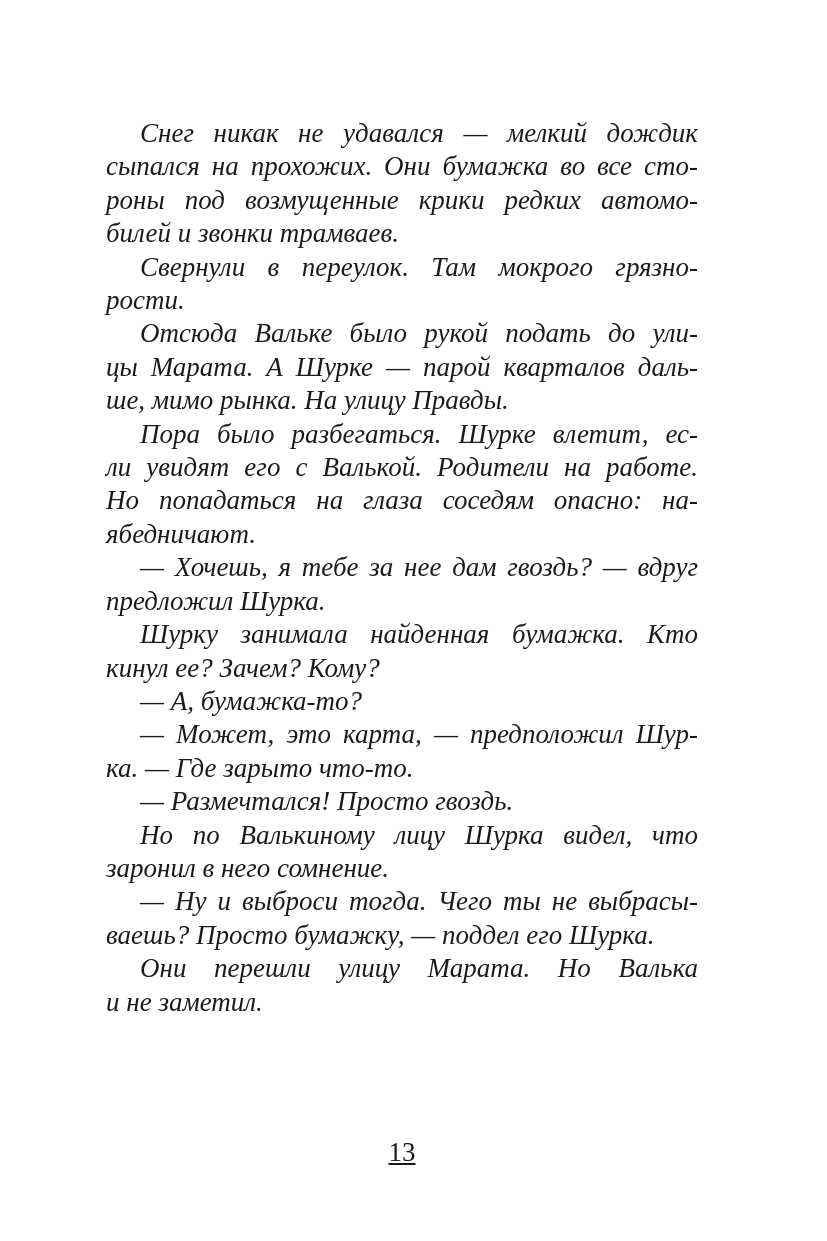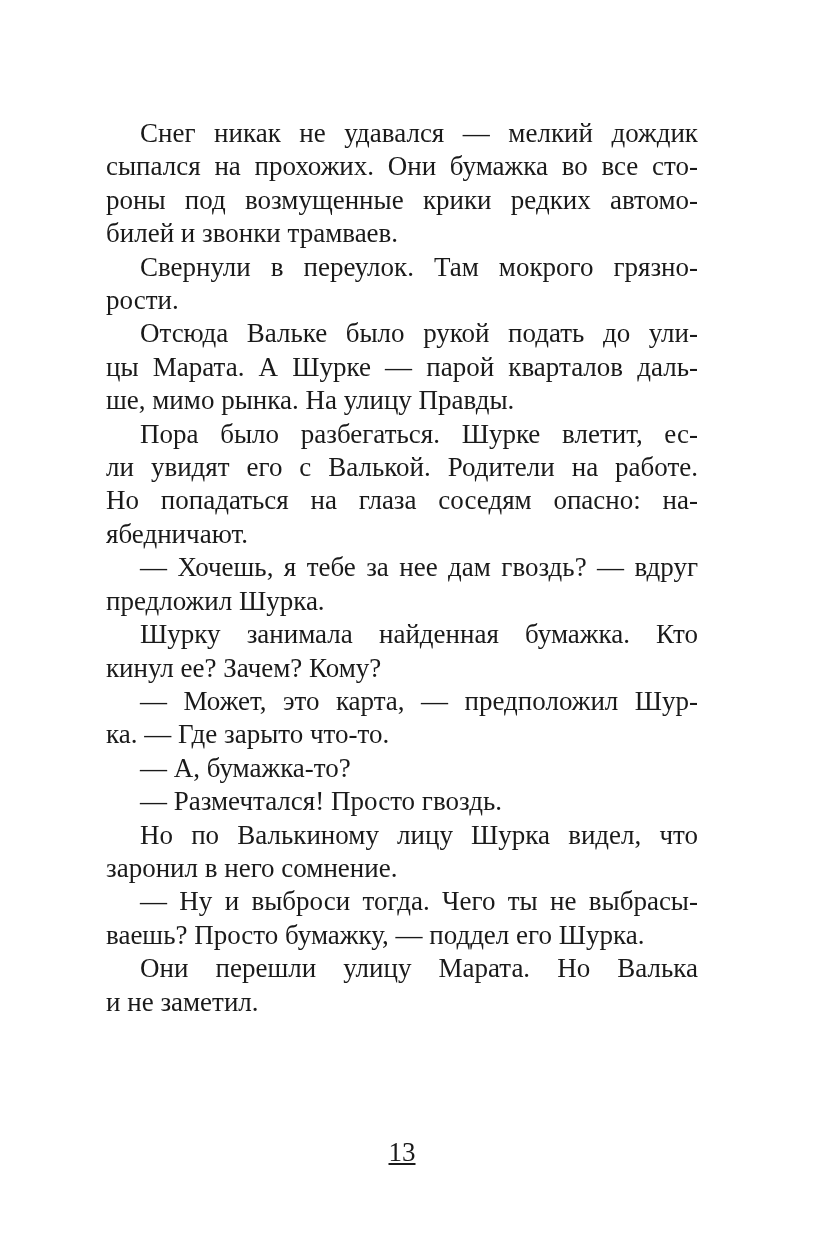--- a/index.html
+++ b/index.html
@@ -24,20 +24,21 @@
     line-height: 33.4px;
   }
   .para {
     margin: 0;
     padding: 0;
   }
   .line {
     text-align: justify;
     text-align-last: justify;
     white-space: nowrap;
+    font-style: italic;
   }
   .line.last {
     text-align-last: left;
     white-space: normal;
   }
   .line.first {
     text-indent: 34px;
   }
   .page-number {
     position: absolute;
@@ -85,26 +86,26 @@
     <div class="line last">предложил Шурка.</div>
   </div>
 
 
   <div class="para">
     <div class="line first">Шурку занимала найденная бумажка. Кто</div>
     <div class="line last">кинул ее? Зачем? Кому?</div>
   </div>
 
   <div class="para">
-    <div class="line first">— Может, это карта, — предположил Шур-</div>
-    <div class="line last">ка. — Где зарыто что-то.</div>
+    <div class="line first last">— А, бумажка-то?</div>
   </div>
 
   <div class="para">
-    <div class="line first last">— А, бумажка-то?</div>
+    <div class="line first">— Может, это карта, — предположил Шур-</div>
+    <div class="line last">ка. — Где зарыто что-то.</div>
   </div>
 
   <div class="para">
     <div class="line first last">— Размечтался! Просто гвоздь.</div>
   </div>
 
   <div class="para">
     <div class="line first">Но по Валькиному лицу Шурка видел, что</div>
     <div class="line last">заронил в него сомнение.</div>
   </div>

